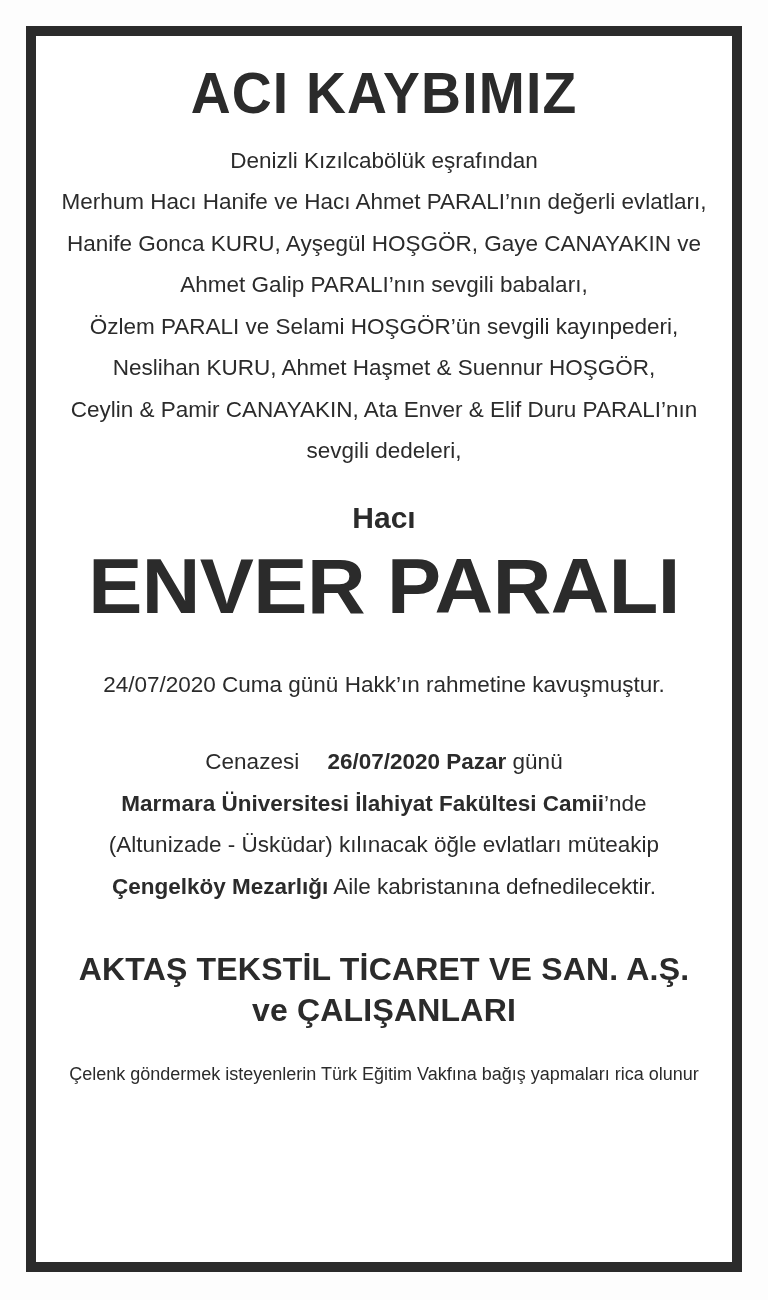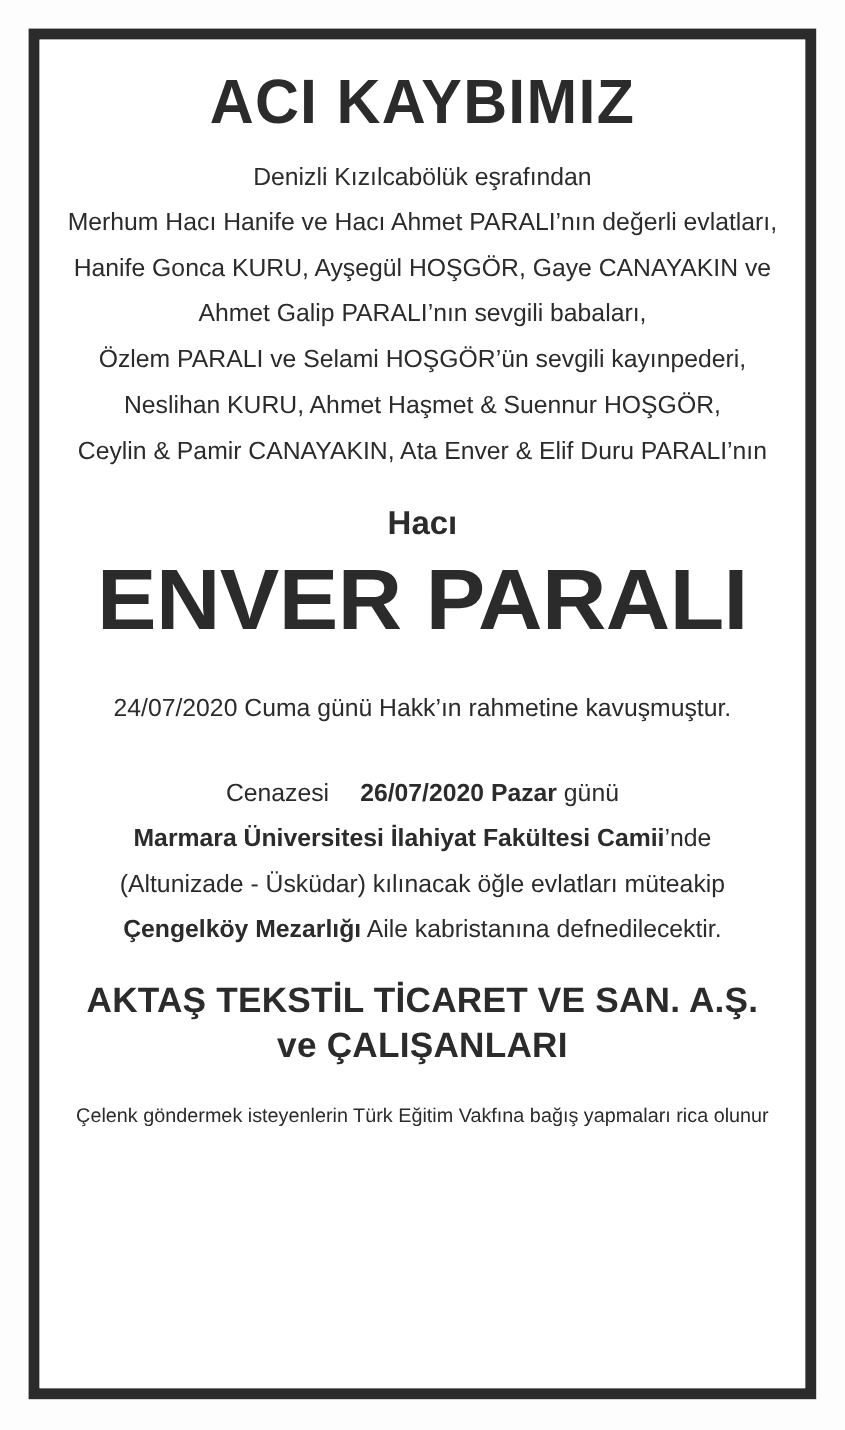--- a/index.html
+++ b/index.html
@@ -111,21 +111,21 @@
     line-height: 41.5px;
     font-weight: 400;
     white-space: nowrap;
   }
   .funeral-line b {
     font-weight: 700;
   }
 
   
   .org-block {
-    margin-top: 23px;
+    margin-top: 42px;
   }
   .org-line {
     font-size: 32px;
     line-height: 41px;
     font-weight: 700;
     letter-spacing: 0.2px;
     white-space: nowrap;
   }
 
   
@@ -150,20 +150,21 @@
       <h1 class="headline">ACI KAYBIMIZ</h1>
 
       <div class="intro-block">
         <div class="intro-line">Denizli Kızılcabölük eşrafından</div>
         <div class="intro-line">Merhum Hacı Hanife ve Hacı Ahmet PARALI’nın değerli evlatları,</div>
         <div class="intro-line">Hanife Gonca KURU, Ayşegül HOŞGÖR, Gaye CANAYAKIN ve</div>
         <div class="intro-line">Ahmet Galip PARALI’nın sevgili babaları,</div>
         <div class="intro-line">Özlem PARALI ve Selami HOŞGÖR’ün sevgili kayınpederi,</div>
         <div class="intro-line">Neslihan KURU, Ahmet Haşmet &amp; Suennur HOŞGÖR,</div>
         <div class="intro-line">Ceylin &amp; Pamir CANAYAKIN, Ata Enver &amp; Elif Duru PARALI’nın</div>
+        <div class="intro-line">sevgili dedeleri,</div>
       </div>
 
       <div class="honorific">Hacı</div>
 
       <div class="deceased-name">ENVER PARALI</div>
 
       <div class="death-line">24/07/2020 Cuma günü Hakk’ın rahmetine kavuşmuştur.</div>
 
       <div class="funeral-block">
 

